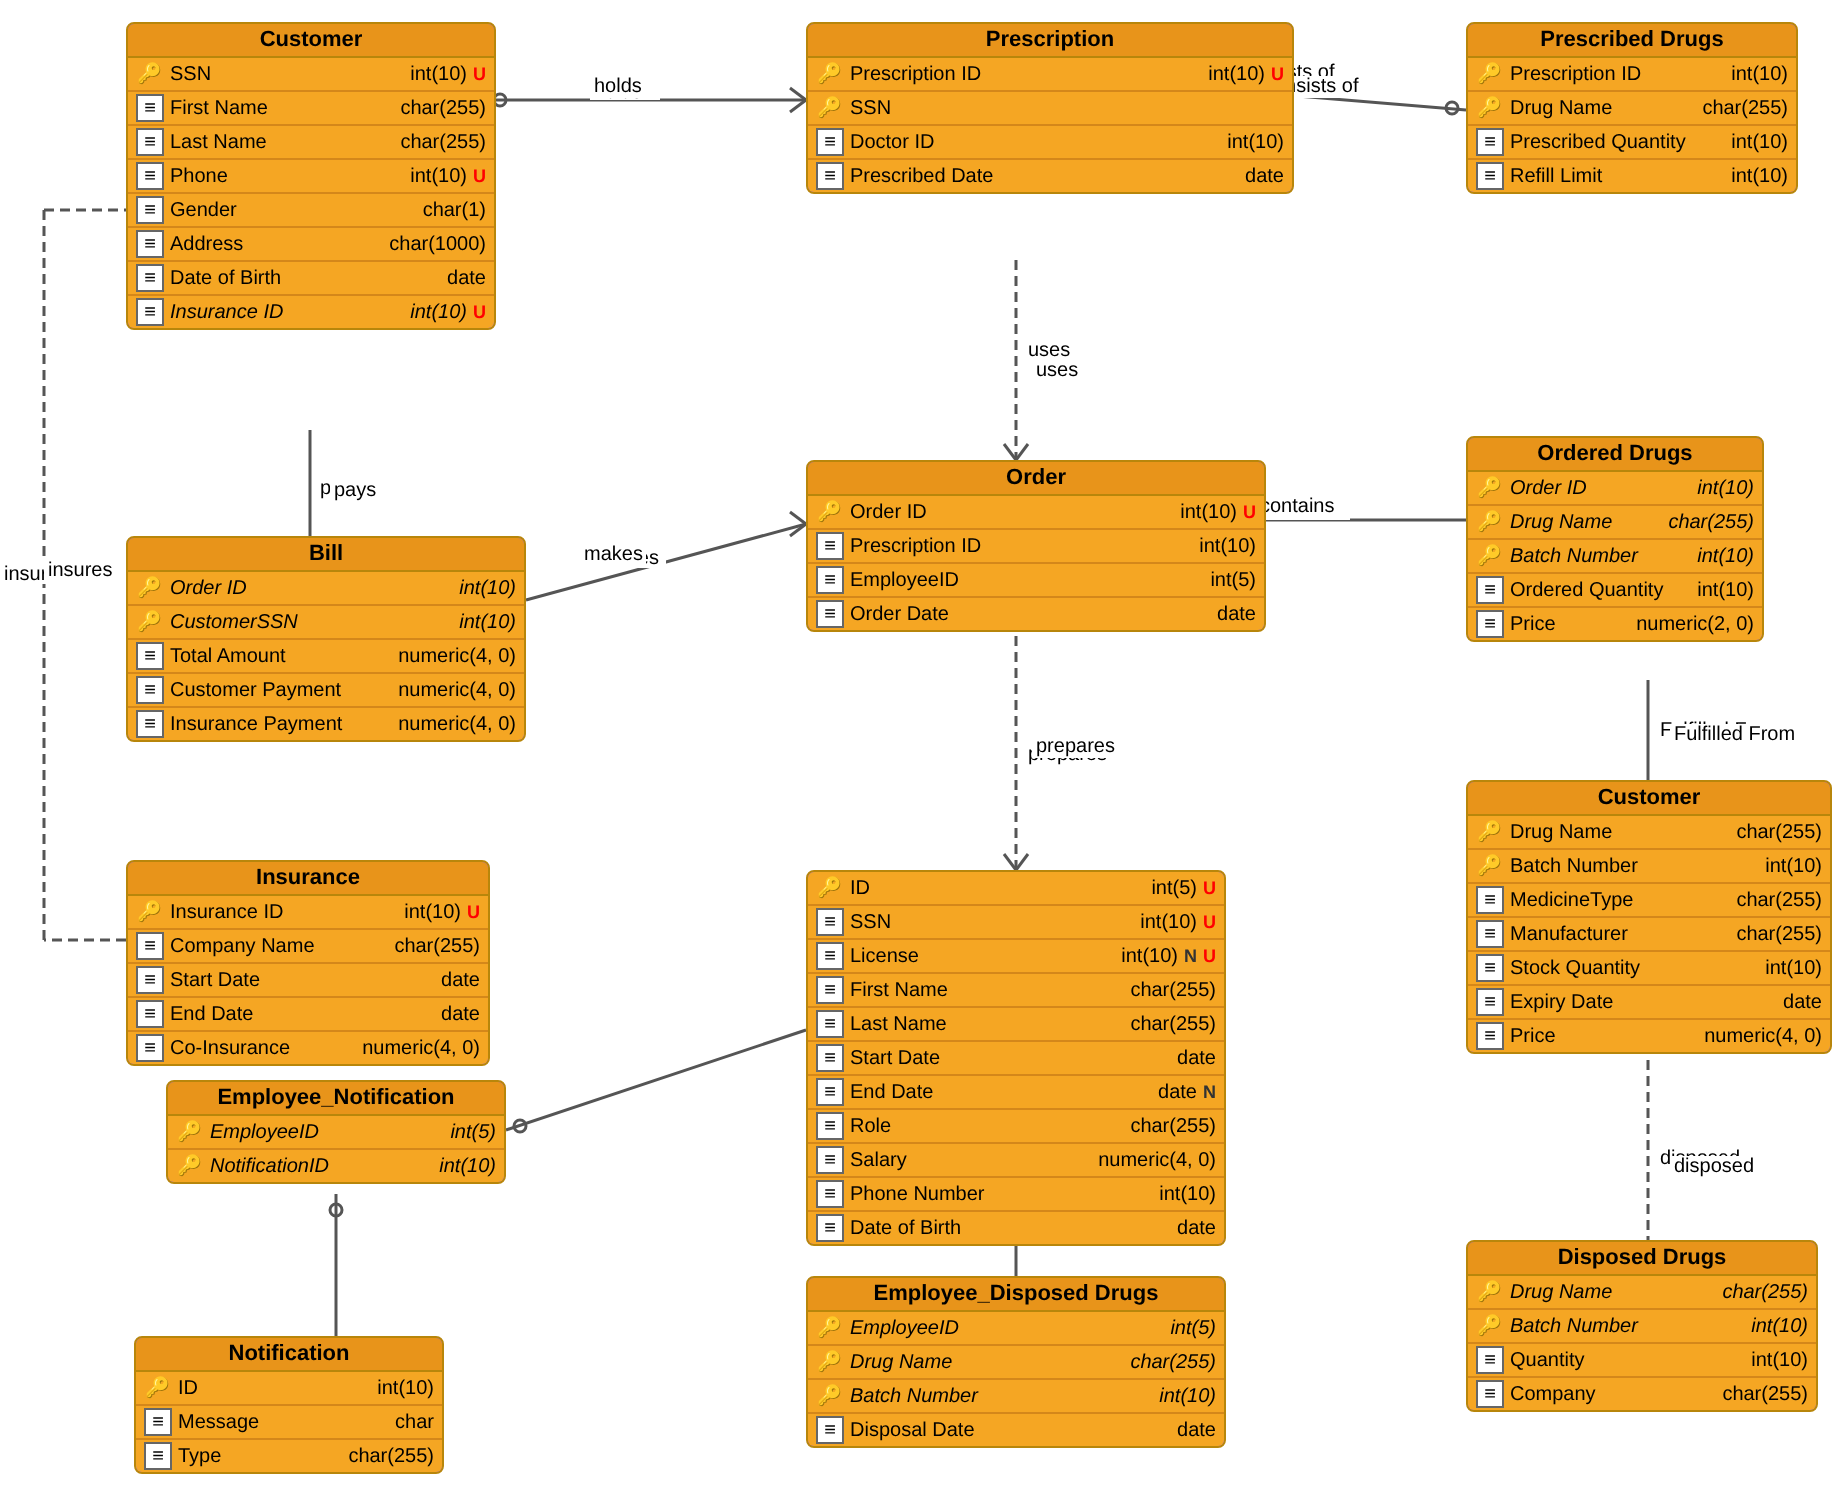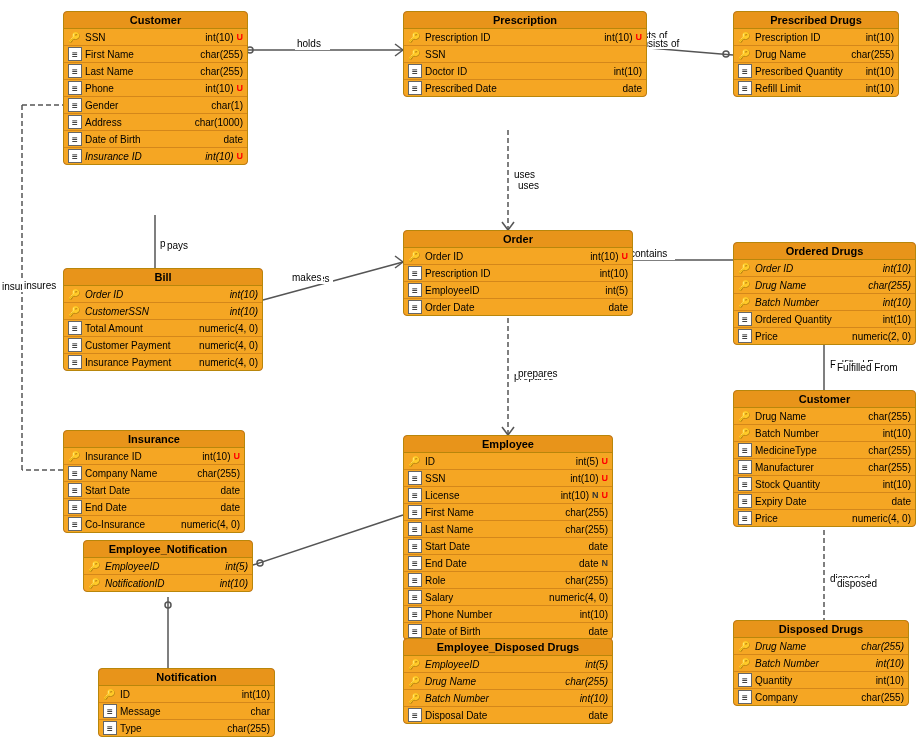--- a/index.html
+++ b/index.html
@@ -12,21 +12,21 @@
     #canvas {
       position: relative;
       width: 922px;
       height: 748px;
       background: #fff;
     }
     .entity {
       position: absolute;
       border: 1.5px solid #b8860b;
       border-radius: 4px;
-      background: #b91c1c;
+      background: #8b5cf6;
       overflow: hidden;
     }
     .entity-title {
       background: #e8941a;
       text-align: center;
       font-weight: bold;
       font-size: 11px;
       padding: 2px 4px;
       border-bottom: 1px solid #b8860b;
       color: #000;
@@ -303,21 +303,21 @@
       <span class="field-name">EmployeeID</span>
       <span class="field-type">int(5)</span>
     </div>
     <div class="entity-row">
       <span class="icon icon-field">≡</span>
       <span class="field-name">Order Date</span>
       <span class="field-type">date</span>
     </div>
   </div>
 
-  <div class="entity" style="left:733px;top:242px;width:183px">
+  <div class="entity" style="left:733px;top:218px;width:149px">
     <div class="entity-title">Ordered Drugs</div>
     <div class="entity-row">
       <span class="icon">🔑</span>
       <span class="field-name italic">Order ID</span>
       <span class="field-type italic">int(10)</span>
     </div>
     <div class="entity-row">
       <span class="icon">🔑</span>
       <span class="field-name italic">Drug Name</span>
       <span class="field-type italic">char(255)</span>
@@ -402,21 +402,20 @@
       <span class="field-type">date</span>
     </div>
     <div class="entity-row">
       <span class="icon icon-field">≡</span>
       <span class="field-name">Co-Insurance</span>
       <span class="field-type">numeric(4, 0)</span>
     </div>
   </div>
 
   <div class="entity" style="left:403px;top:435px;width:210px">
-    <div class="entity-title">Employee</div>
     <div class="entity-row">
       <span class="icon">🔑</span>
       <span class="field-name">ID</span>
       <span class="field-type">int(5)</span>
       <span class="badge">U</span>
     </div>
     <div class="entity-row">
       <span class="icon icon-field">≡</span>
       <span class="field-name">SSN</span>
       <span class="field-type">int(10)</span>
@@ -479,21 +478,21 @@
       <span class="field-name italic">EmployeeID</span>
       <span class="field-type italic">int(5)</span>
     </div>
     <div class="entity-row">
       <span class="icon">🔑</span>
       <span class="field-name italic">NotificationID</span>
       <span class="field-type italic">int(10)</span>
     </div>
   </div>
 
-  <div class="entity" style="left:98px;top:668px;width:177px">
+  <div class="entity" style="left:67px;top:668px;width:155px">
     <div class="entity-title">Notification</div>
     <div class="entity-row">
       <span class="icon">🔑</span>
       <span class="field-name">ID</span>
       <span class="field-type">int(10)</span>
     </div>
     <div class="entity-row">
       <span class="icon icon-field">≡</span>
       <span class="field-name">Message</span>
       <span class="field-type">char</span>

